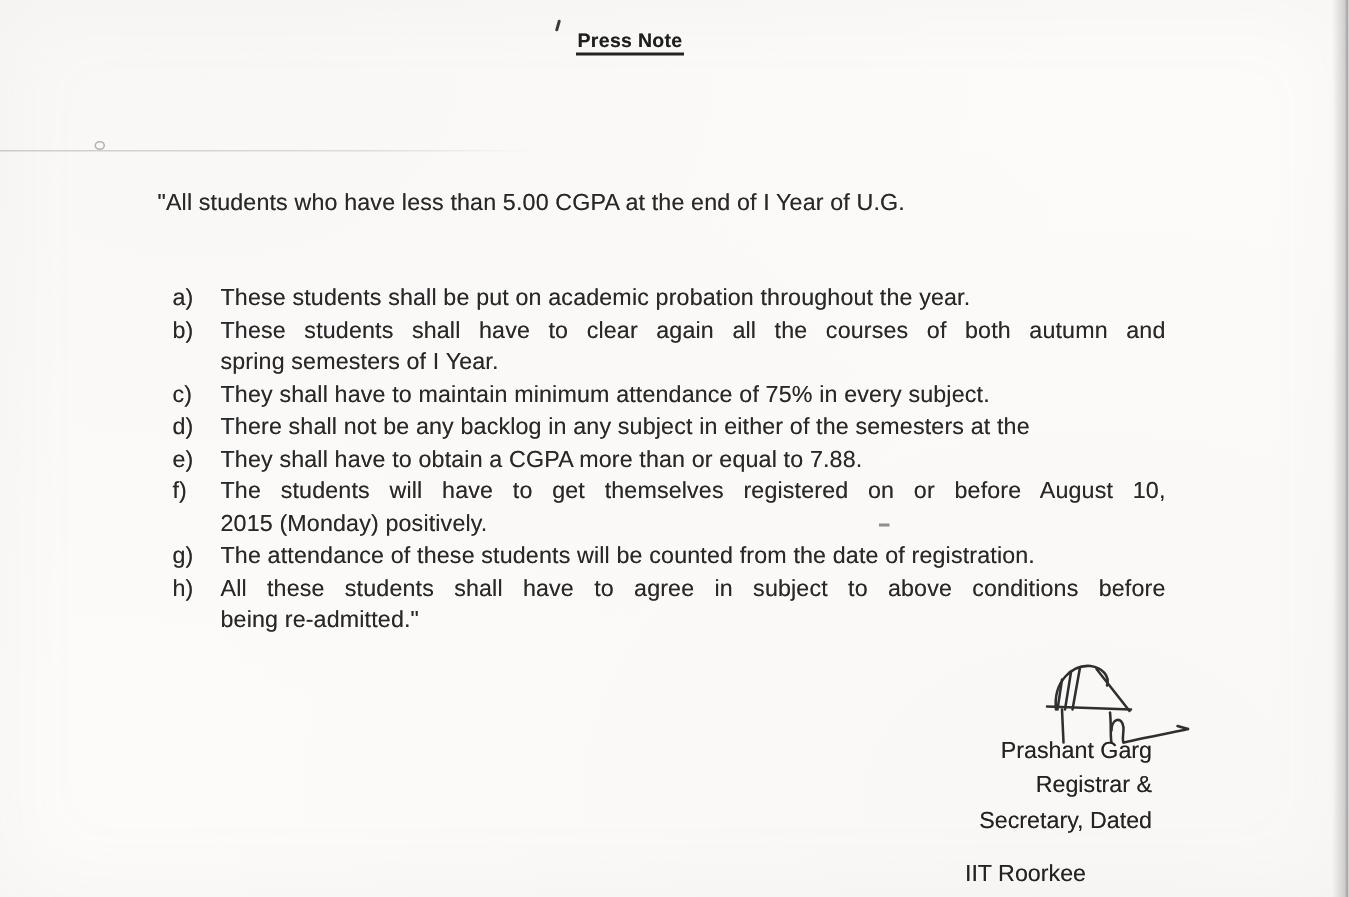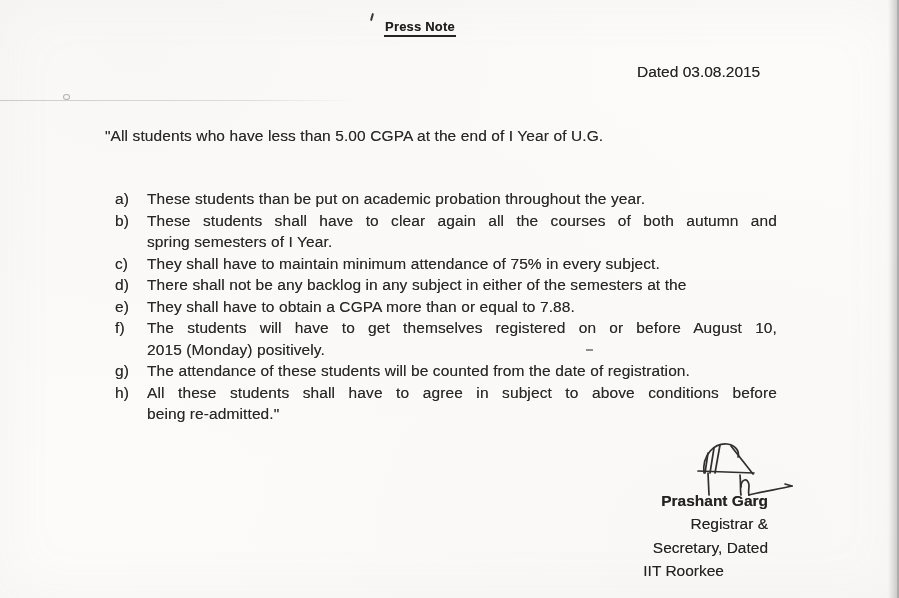--- a/index.html
+++ b/index.html
@@ -68,54 +68,53 @@
   .cond-marker { flex:0 0 32px; }
   .cond-body { flex:1; width:630px; }
   .cond-line { text-align:justify; text-align-last:justify; }
   .cond-line:last-child { text-align-last:left; }
   
   .sig-svg { position:absolute; left:691px; top:440px; }
   .sig-block {
     position:absolute; top:489px; left:600px; width:168px;
     text-align:right; font-size:15.5px; line-height:23.3px; color:#232323;
   }
-  .sig-name { font-weight:700; }
+  .sig-name { font-weight:400; }
   .sig-role { font-weight:400; }
-  .sig-block > div:last-child { padding-right:44px; }
+  .sig-block > div:last-child { padding-right:44px;margin-top:12px; }
   
   .intro, .conds, .dateline, .title, .sig-block {
     text-shadow: 0 0 0.4px rgba(45,45,45,0.55);
   }
 </style>
 </head>
 <body>
 
 <div class="page">
 
   <div class="artifact-line"></div>
   <div class="artifact-speck"></div>
   <div class="artifact-dash"></div>
   <div class="artifact-tick"></div>
   <div class="right-edge"></div>
 
   <h1 class="title">
     <span>Press Note</span>
   </h1>
 
-  <div class="dateline">Dated 03.08.2015</div>
 
   <div class="intro">
       <div class="intro-line">"All students who have less than 5.00 CGPA at the end of I Year of U.G.</div>
     </div>
 
   <div class="conds">
     <div class="cond">
       <div class="cond-marker">a)</div>
       <div class="cond-body">
-          <div class="cond-line">These students than be put on academic probation throughout the year.</div>
+          <div class="cond-line">These students shall be put on academic probation throughout the year.</div>
         </div>
     </div>
 
     <div class="cond">
       <div class="cond-marker">b)</div>
       <div class="cond-body">
           <div class="cond-line">These students shall have to clear again all the courses of both autumn and</div>
           <div class="cond-line">spring semesters of I Year.</div>
         </div>
     </div>

